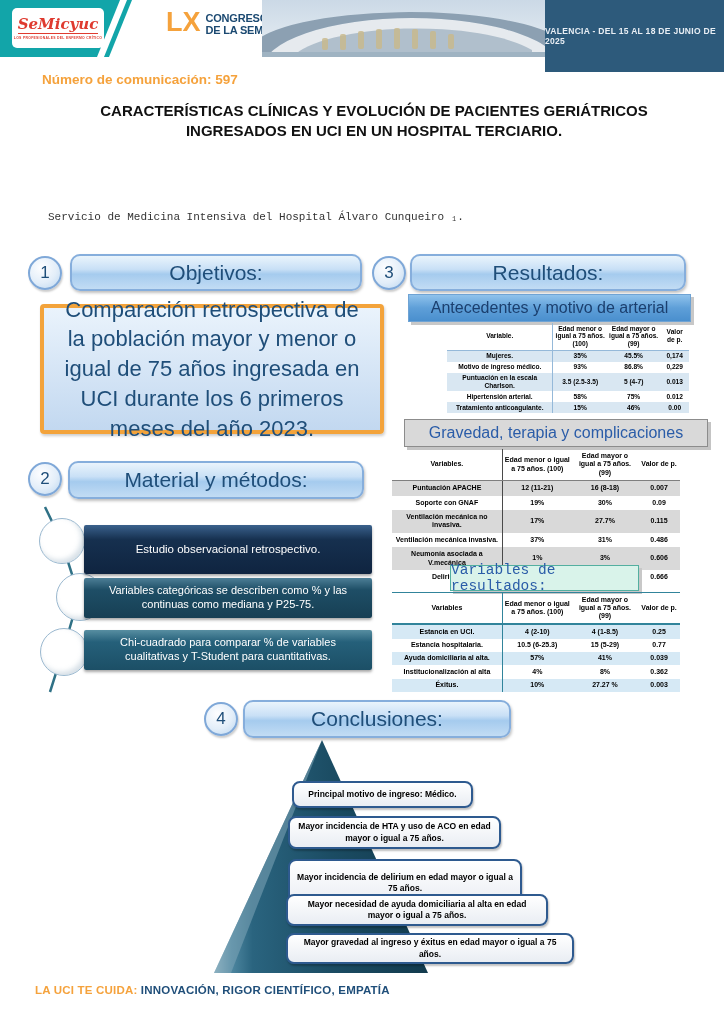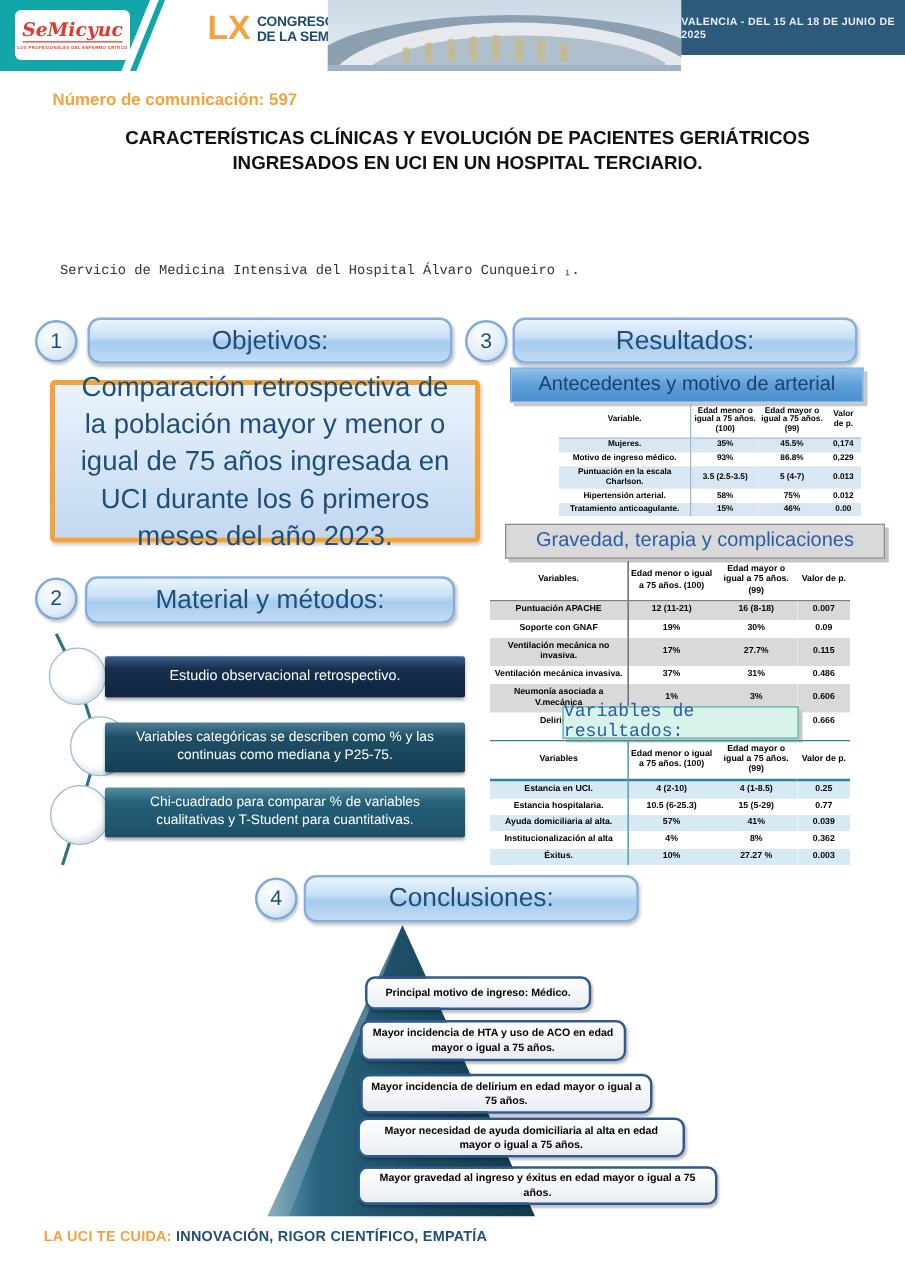--- a/index.html
+++ b/index.html
@@ -15,21 +15,21 @@
   .logo-box{position:absolute;left:12px;top:8px;width:92px;height:40px;background:#fff;border-radius:5px;
             display:flex;flex-direction:column;align-items:center;justify-content:center;}
   .logo-text{font-family:"DejaVu Serif",serif;font-style:italic;font-weight:bold;font-size:15px;
              color:#DF3A2F;line-height:1;border-bottom:1px solid #DF3A2F;padding-bottom:1px;}
   .logo-sub{font-size:3.4px;color:#DF3A2F;letter-spacing:.3px;margin-top:2px;font-weight:bold;}
   .hdr-congress{position:absolute;left:166px;top:10px;display:flex;align-items:flex-start;gap:5px;}
   .lx{font-size:27px;font-weight:bold;color:#F5A23C;line-height:.95;}
   .congress-lines{display:flex;flex-direction:column;font-size:11px;font-weight:bold;color:#1B4971;
                   line-height:1.1;letter-spacing:-.2px;margin-top:2px;}
   .hdr-photo{position:absolute;left:262px;top:0;width:283px;height:57px;overflow:hidden;}
-  .hdr-dates{position:absolute;left:545px;top:0;width:179px;height:44px;background:#2D5A7B;
+  .hdr-dates{position:absolute;left:545px;top:0;width:179px;height:72px;background:#2D5A7B;
              display:flex;align-items:center;justify-content:center;}
   .hdr-dates span{color:#E8EEF4;font-size:8.5px;font-weight:bold;letter-spacing:.3px;}
 
   
   .comm{position:absolute;left:42px;top:72px;font-size:13.5px;font-weight:bold;color:#F5A23C;}
   .title{position:absolute;left:52px;top:101px;width:644px;text-align:center;
          font-size:15px;font-weight:bold;color:#111;line-height:1.35;margin:0;}
   .authors{position:absolute;left:44px;top:162px;width:640px;font-style:italic;font-size:12.5px;
            line-height:1.3;margin:0;color:#222;}
   .authors .lead{font-weight:bold;}
@@ -159,21 +159,21 @@
   <div class="num-circle" style="left:28px;top:462px;">2</div>
   <div class="sec-btn" style="left:68px;top:461px;width:292px;height:34px;font-size:21px;">Material y métodos:</div>
 
   <svg style="position:absolute;left:25px;top:495px;" width="85" height="205">
     <polyline points="20,12 36,45 54,101 38,156 25,197" fill="none" stroke="#2F7186" stroke-width="2.5"></polyline>
   </svg>
   <div class="wcircle" style="left:39px;top:518px;width:44px;height:44px;"></div>
   <div class="wcircle" style="left:56px;top:573px;width:46px;height:46px;"></div>
   <div class="wcircle" style="left:40px;top:628px;width:46px;height:46px;"></div>
 
-  <div class="mbox m1" style="top:525px;height:33px;">Estudio observacional retrospectivo.</div>
+  <div class="mbox m1" style="top:525px;height:49px;">Estudio observacional retrospectivo.</div>
   <div class="mbox m2" style="top:578px;height:40px;">Variables categóricas se describen como % y las continuas como mediana y P25-75.</div>
   <div class="mbox m3" style="top:630px;height:40px;">Chi-cuadrado para comparar % de variables cualitativas y T-Student para cuantitativas.</div>
 
   <div class="num-circle" style="left:372px;top:256px;">3</div>
   <div class="sec-btn" style="left:410px;top:254px;width:272px;height:33px;font-size:21px;">Resultados:</div>
 
   <div class="banner banner1" style="left:408px;top:294px;width:281px;height:26px;">Antecedentes y motivo de arterial</div>
   <div class="twrap t1" style="left:447px;top:323px;width:242px;">
       <table>
         <thead>
@@ -329,19 +329,19 @@
           <stop offset="0.55" stop-color="#1B4C63"></stop>
         <stop offset="1" stop-color="#123A4D"></stop>
       </linearGradient>
     </defs>
     <polygon points="117,3 9,236 223,236" fill="url(#pyrg)"></polygon>
     <polygon points="117,3 9,236 26,236" fill="#7FA6B8" opacity="0.55"></polygon>
   </svg>
 
   <div class="concl" style="left:292px;top:781px;width:181px;height:27px;">Principal motivo de ingreso: Médico.</div>
   <div class="concl" style="left:288px;top:816px;width:213px;height:33px;">Mayor incidencia de HTA y uso de ACO en edad mayor o igual a 75 años.</div>
-  <div class="concl" style="left:288px;top:859px;width:234px;height:32px;">Mayor incidencia de delirium en edad mayor o igual a 75 años.</div>
+  <div class="concl" style="left:288px;top:859px;width:234px;height:48px;">Mayor incidencia de delirium en edad mayor o igual a 75 años.</div>
   <div class="concl" style="left:286px;top:894px;width:262px;height:32px;">Mayor necesidad de ayuda domiciliaria al alta en edad mayor o igual a 75 años.</div>
   <div class="concl" style="left:286px;top:933px;width:288px;height:31px;">Mayor gravedad al ingreso y éxitus en edad mayor o igual a 75 años.</div>
 
   <div class="footer"><span class="f-lead">LA UCI TE CUIDA:</span><span class="f-rest"> INNOVACIÓN, RIGOR CIENTÍFICO, EMPATÍA</span></div>
 
 </div>
 
 </body></html>

